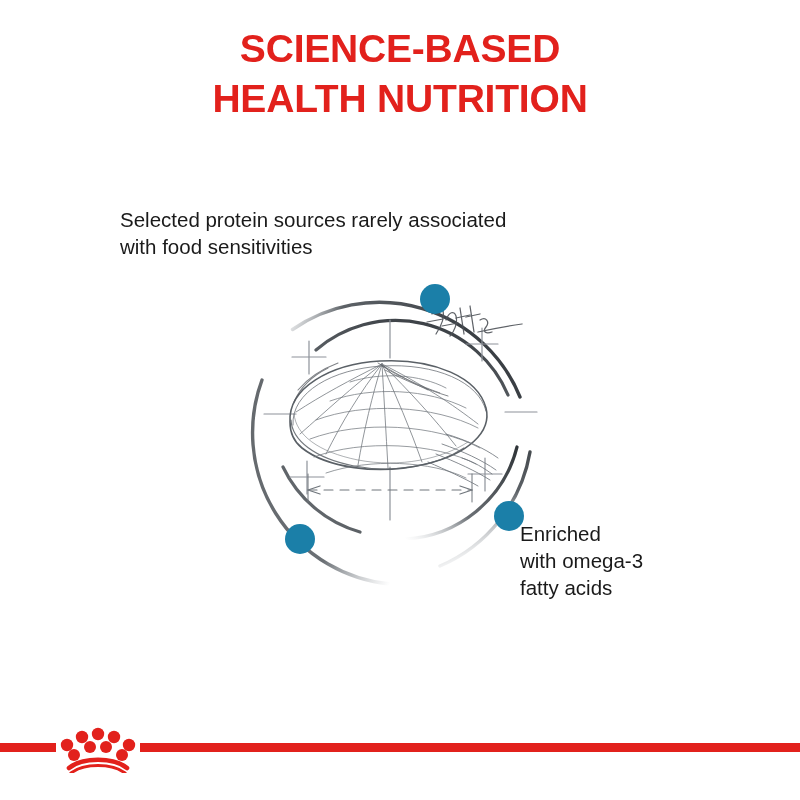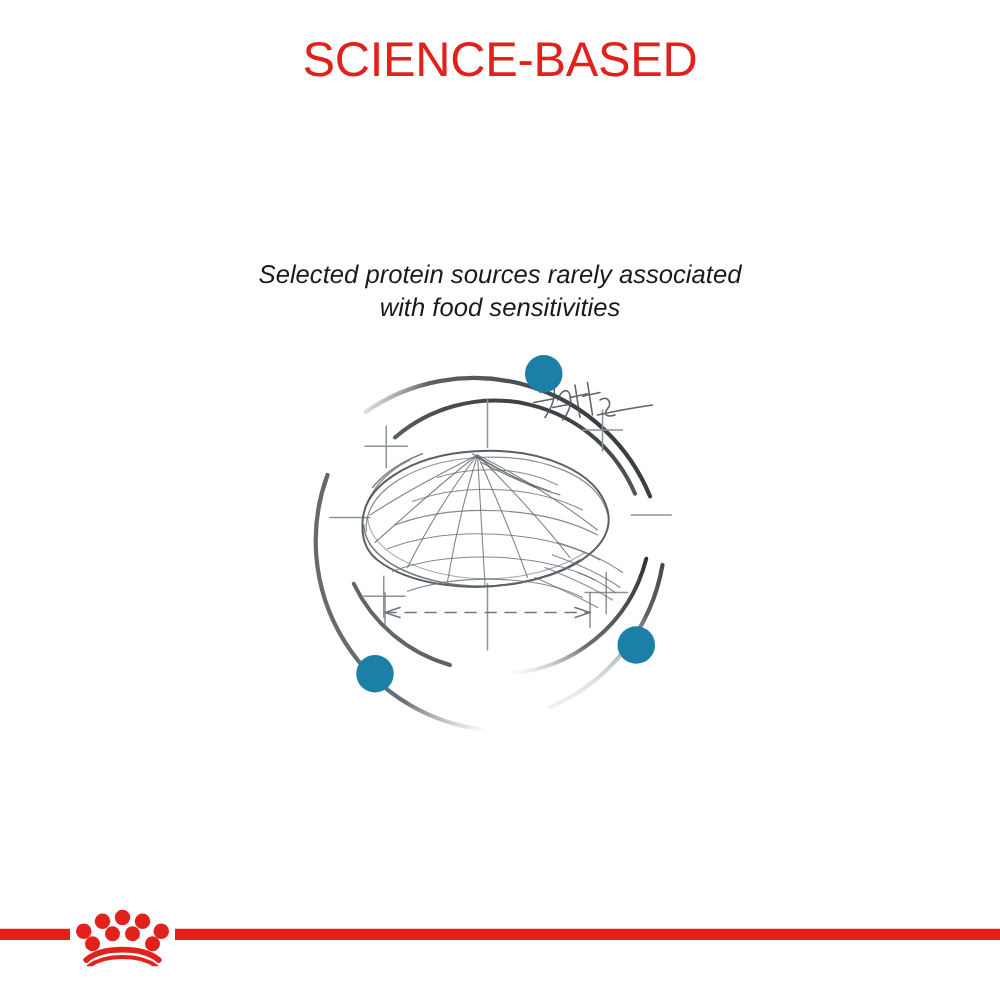--- a/index.html
+++ b/index.html
@@ -19,35 +19,33 @@
   
   #title-block {
     position:absolute;
     left:0; top:24px;
     width:800px;
     text-align:center;
   }
   #title-block .tline {
     display:block;
     color:#E2211C;
-    font-weight:normal;
+    font-weight:bold;
     font-size:39px;
     line-height:50px;
     letter-spacing:-0.2px;
   }
 
   
   .callout {
     position:absolute;
     color:#1A1A1A;
     font-size:20.5px;
     line-height:27px;
-    text-align:center;
     white-space:pre-line;
-    font-style:italic;
   }
   #callout-top {
     left:120px; top:206px;
     width:560px;
   }
   #callout-left {
     left:28px; top:528px;
     width:268px;
   }
   #callout-right {
@@ -84,26 +82,30 @@
   }
   #crown svg { display:block; width:88px; height:50px; }
 </style>
 </head>
 <body>
 
 <div id="page">
 
   <div id="title-block">
     <span class="tline">SCIENCE-BASED</span>
+    <span class="tline">HEALTH NUTRITION</span>
   </div>
 
   <div class="callout" id="callout-top">Selected protein sources rarely associated
 with food sensitivities</div>
 
 
+  <div class="callout" id="callout-right">Enriched
+with omega-3
+fatty acids</div>
 
   <div id="diagram">
     <svg viewBox="0 0 340 340" xmlns="http://www.w3.org/2000/svg">
       <defs>
 
         <linearGradient id="gOuterA" x1="0" y1="0" x2="1" y2="0.25">
           <stop offset="0%" stop-color="#9aa0a6" stop-opacity="0"></stop>
           <stop offset="22%" stop-color="#5c6166" stop-opacity="1"></stop>
           <stop offset="78%" stop-color="#3a3f44" stop-opacity="1"></stop>
           <stop offset="100%" stop-color="#3a3f44" stop-opacity="1"></stop>

